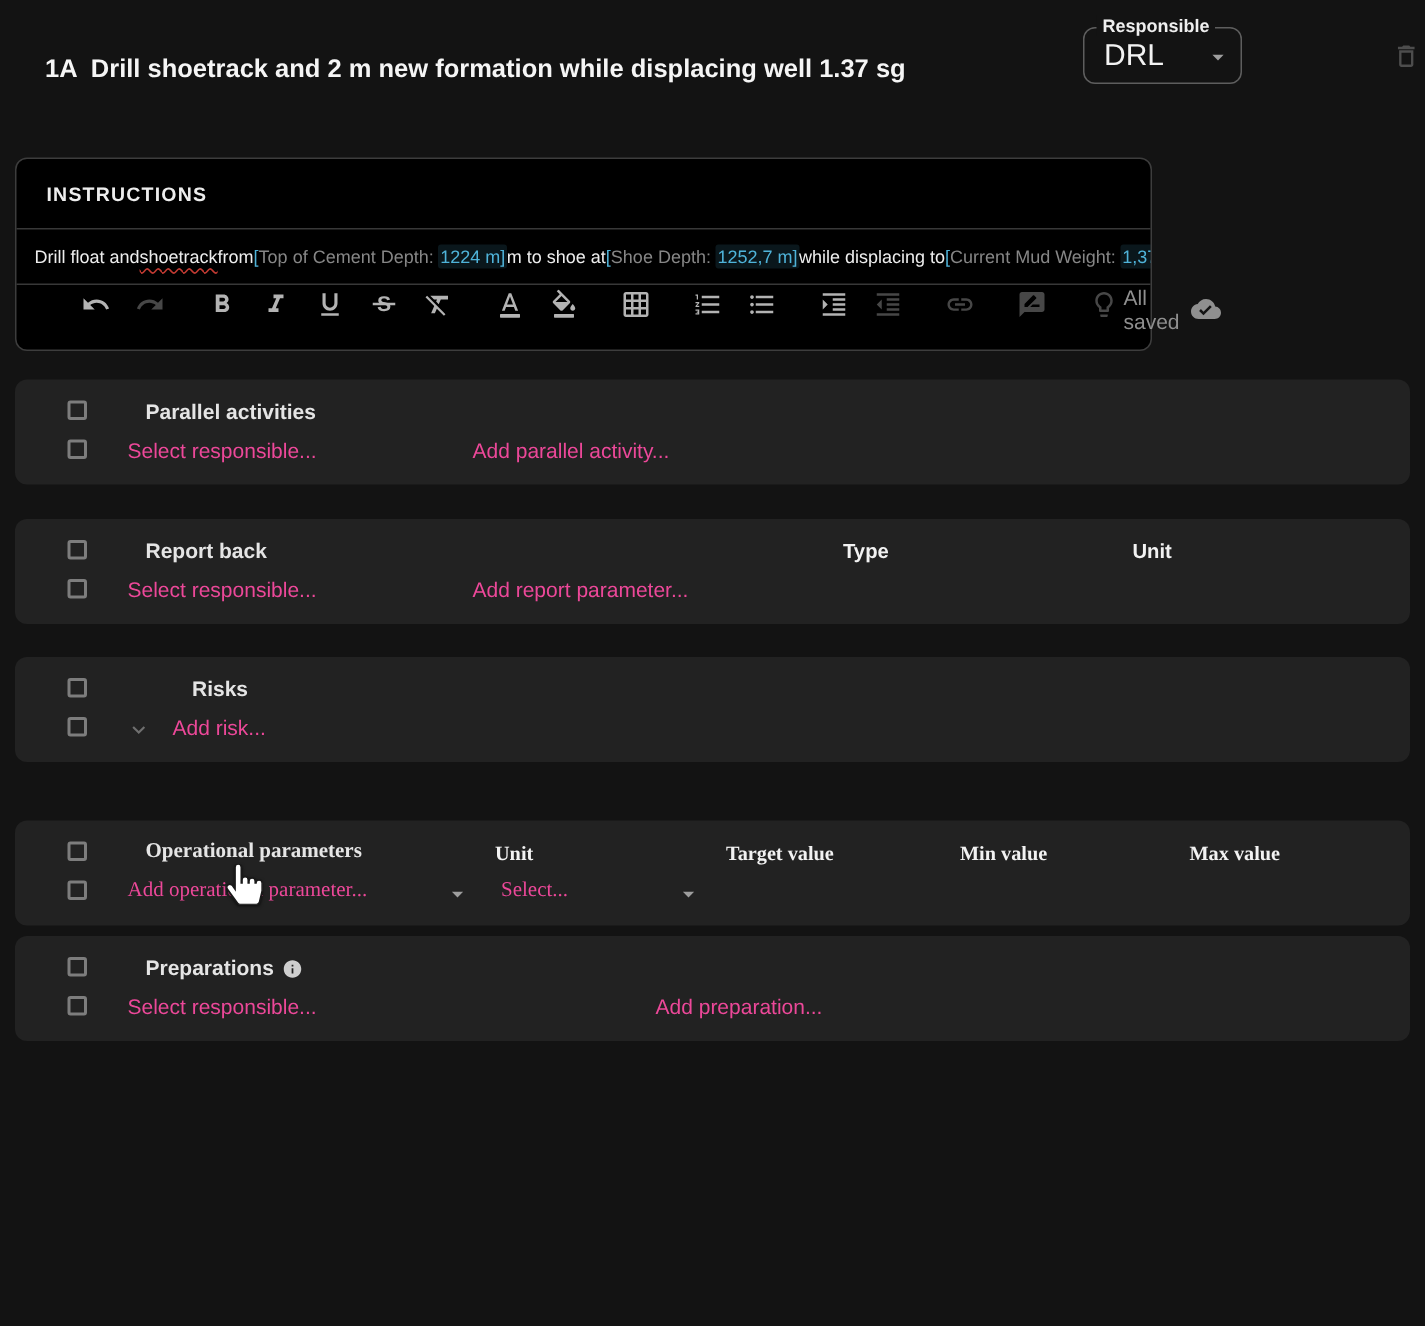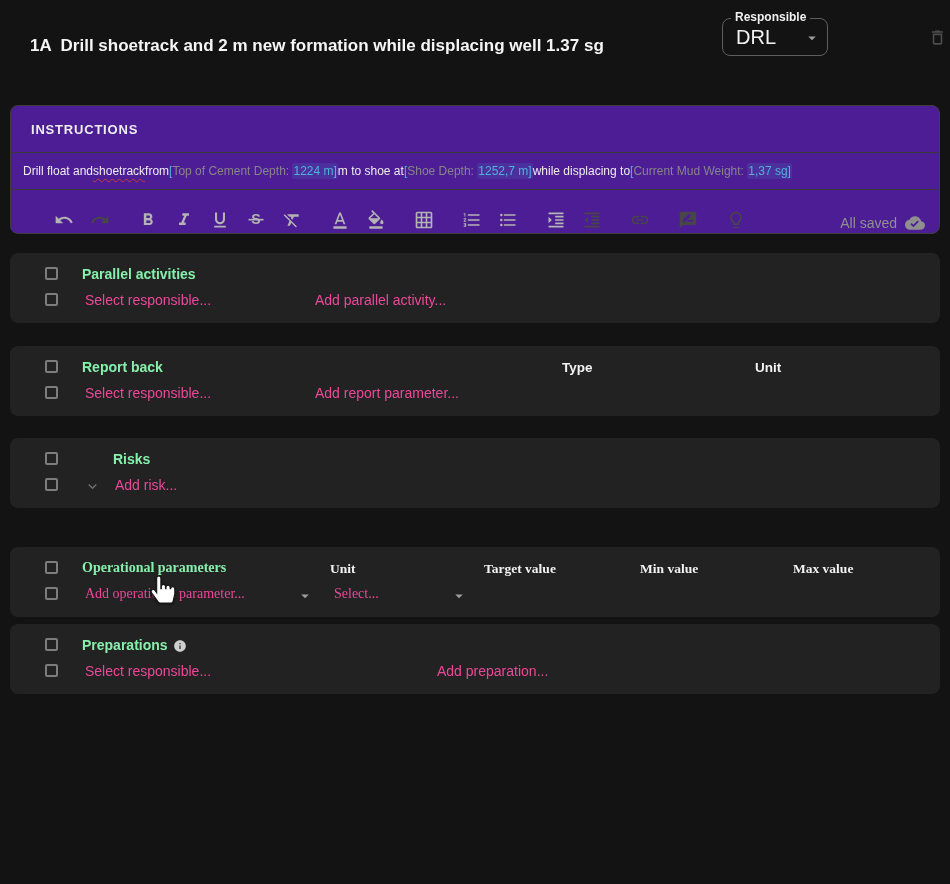--- a/index.html
+++ b/index.html
@@ -33,22 +33,22 @@
   .select-arrow { position:absolute; right:6px; top:10px; width:18px; height:18px; color:#9e9e9e; }
   .select-arrow svg { width:18px; height:18px; display:block; }
   .trash-btn {
     position:absolute; right:2px; top:27px;
     width:20px; height:20px; background:none; border:none; color:#4d4d4d; cursor:pointer;
   }
   .trash-btn svg { width:19px; height:19px; display:block; }
 
   
   .instructions-panel {
-    position:absolute; left:10px; top:105px; width:930px;
-    background:#4c1d95; border:1px solid #3d3d3d; border-radius:8px;
+    position:absolute; left:10px; top:105px; width:758px;
+    background:#000000; border:1px solid #3d3d3d; border-radius:8px;
   }
   .panel-header {
     height:47px; line-height:47px; padding-left:20px;
     font-size:13px; font-weight:700; letter-spacing:.8px; color:#ededed;
     border-bottom:1px solid #383838;
   }
   .rich-text {
     height:37px; display:flex; align-items:center; padding:0 12px;
     font-size:12px; white-space:nowrap; overflow:hidden;
     border-bottom:1px solid #383838; cursor:text;
@@ -56,21 +56,21 @@
   .seg-normal { color:#ededed; }
   .seg-misspelled {
     color:#ededed;
     text-decoration:underline wavy #c33a32; text-decoration-thickness:1px; text-underline-offset:3px;
   }
   .seg-ref-bracket { color:#4fb3d9; }
   .seg-ref-label { color:#868686; white-space:pre; }
   .seg-ref-value { color:#4fb3d9; background:rgba(79,179,217,.13); border-radius:2px; padding:1px 1px; }
 
   .toolbar {
-    height:43px; display:flex; align-items:flex-end;
+    height:43px; display:flex; align-items:flex-start;
     padding-left:40px; padding-right:14px;
   }
   .toolbar-buttons { display:flex; align-items:center; gap:10px; }
   .tb-btn {
     width:26px; height:26px; border:none; background:none; color:#b3b3b3;
     display:flex; align-items:center; justify-content:center; cursor:pointer; padding:0;
   }
   .tb-btn.off { color:#474747; cursor:default; }
   .tb-btn.grp { margin-left:12px; }
   .tb-ic, .tb-ic svg { width:20px; height:20px; display:block; }
@@ -91,21 +91,21 @@
   .card-opparams     { top:547px;font-family:Liberation Serif, serif; }
   .card-preparations { top:624px; }
 
   .pos { position:absolute; }
   .checkbox {
     position:absolute; left:35px; width:13px; height:13px;
     border:2px solid #7d7d7d; border-radius:2px; background:transparent; cursor:pointer; padding:0;
   }
   .cb-r1 { top:14px; }
   .cb-r2 { top:40px; }
-  .card-title { top:13px; font-size:14px; font-weight:700; color:#86efac; white-space:nowrap; }
+  .card-title { top:13px; font-size:14px; font-weight:700; color:#e5e5e5; white-space:nowrap;margin-left:15px; }
   .col-header { top:14px; font-size:13.5px; font-weight:700; color:#f2f2f2; white-space:nowrap; }
   .ph { top:39px; font-size:14px; color:#ec4899; white-space:nowrap; cursor:text; }
   .dd-arrow { top:40px; width:18px; height:18px; color:#9e9e9e; }
   .dd-arrow svg { width:18px; height:18px; display:block; }
   .chev { top:40px; width:17px; height:17px; color:#6f6f6f; background:none; border:none; cursor:pointer; padding:0; }
   .chev svg { width:17px; height:17px; display:block; }
   .title-wrap { display:flex; align-items:flex-end; gap:5px; }
   .info-icon { width:14px; height:14px; color:#cfcfcf; cursor:pointer; display:inline-block; }
   .info-icon svg { width:14px; height:14px; display:block; }
 

